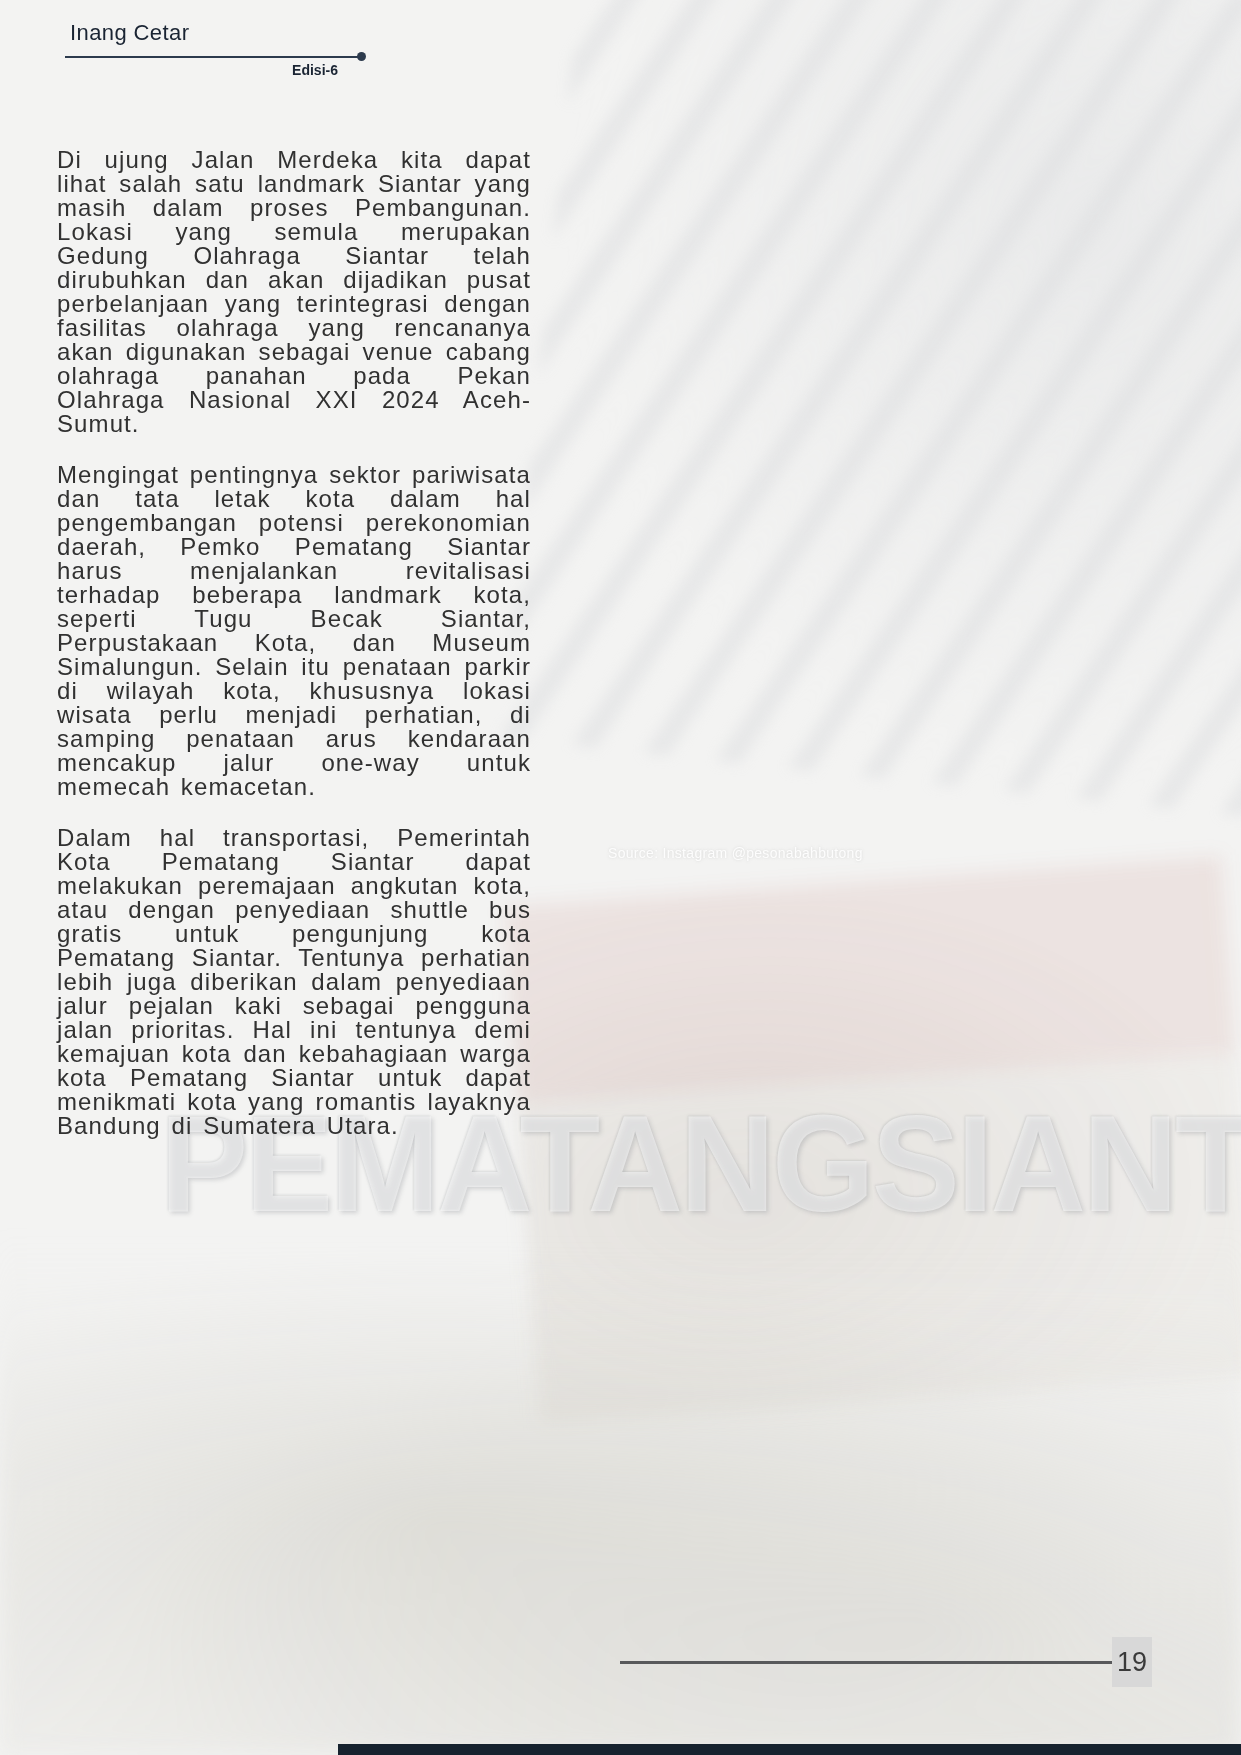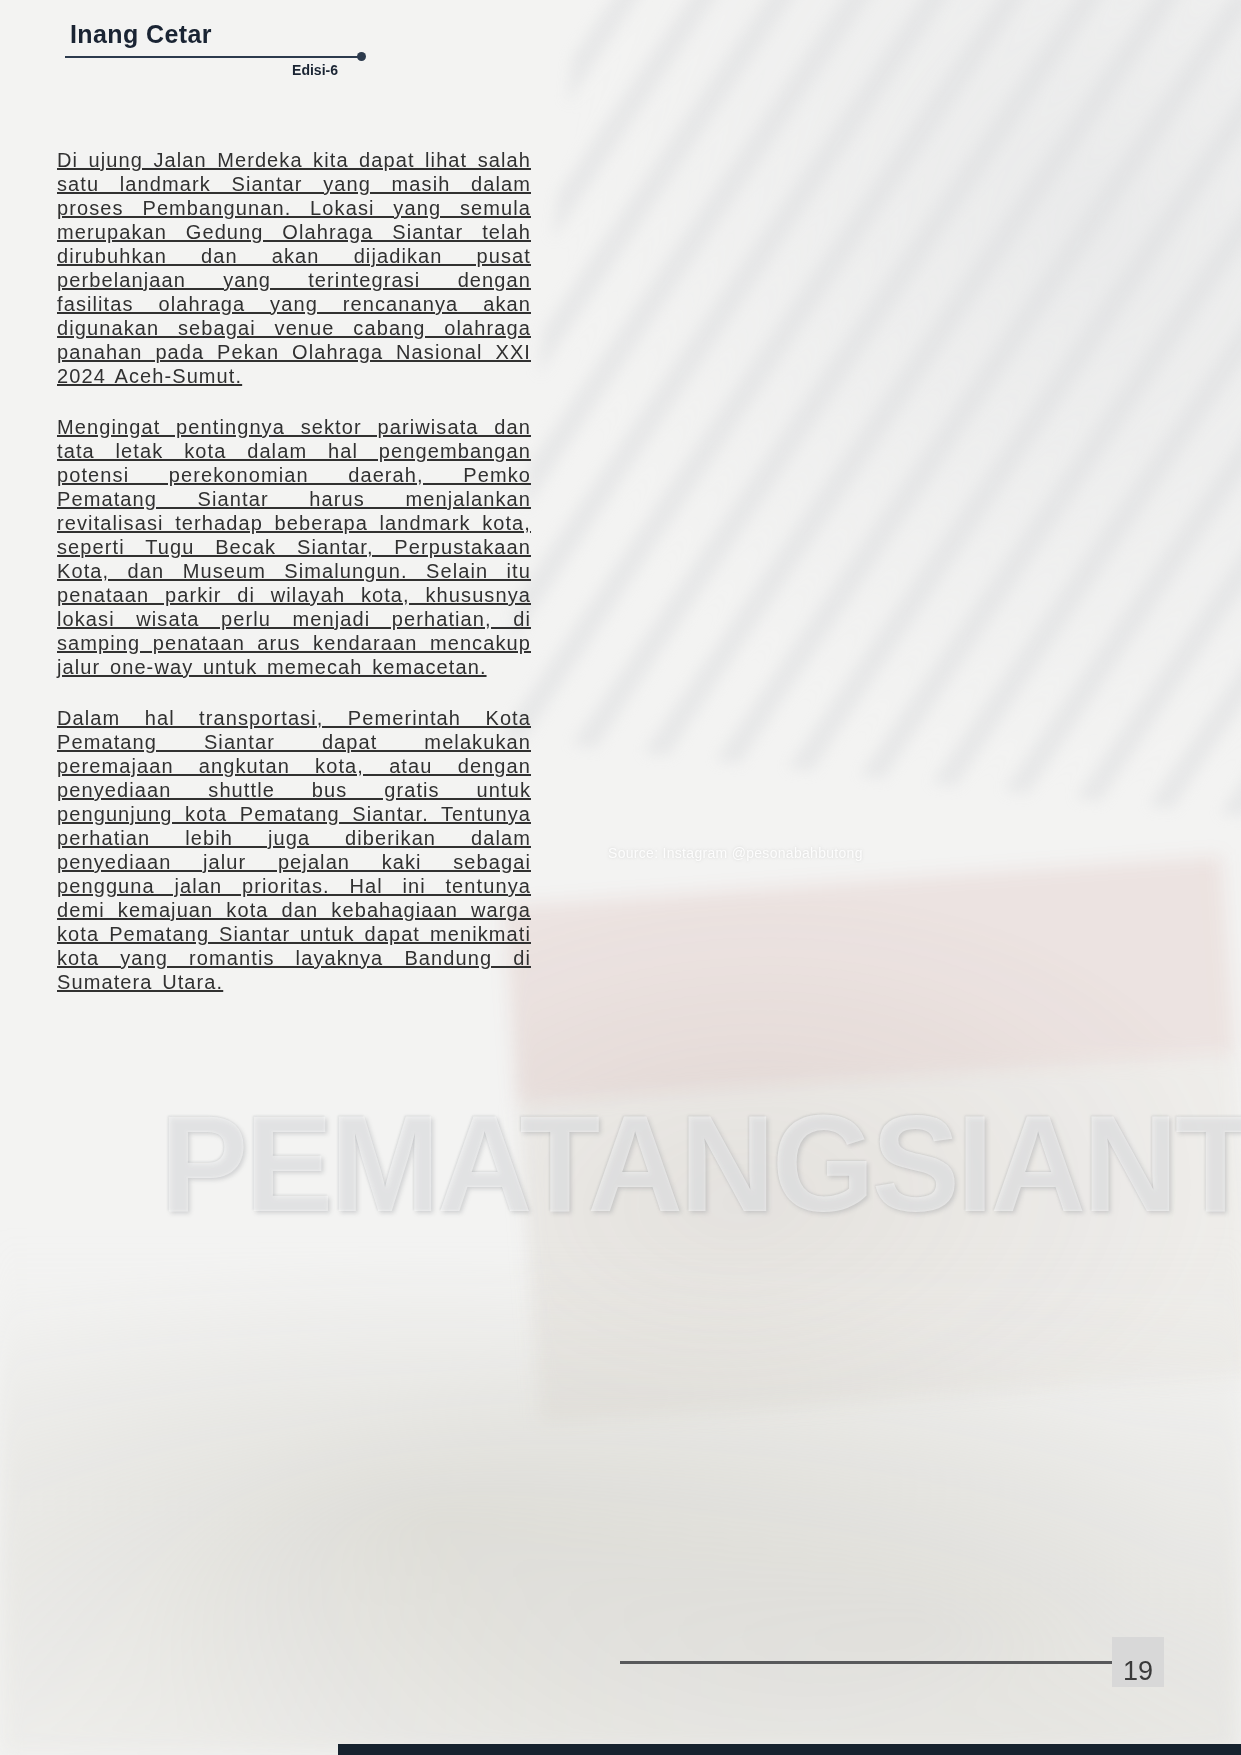--- a/index.html
+++ b/index.html
@@ -52,21 +52,21 @@
     white-space: nowrap;
     color: rgba(252,252,252,0.55);
     text-shadow: 2px 2px 4px rgba(130,132,138,0.30), -1px -1px 2px rgba(130,132,138,0.18);
     transform: scaleY(1.04);
     pointer-events: none;
   }
 
   
   #header-title {
     position: absolute; left: 70px; top: 20px;
-    font-size: 25px; font-weight: bold;
+    font-size: 22px; font-weight: normal;
     letter-spacing: 0.4px;
     color: #1a2433;
     text-align: right;
   }
   #header-rule {
     position: absolute; left: 65px; top: 56px;
     width: 296px; height: 2px;
     background: #2c3a4d;
   }
   #header-rule-dot {
@@ -77,50 +77,49 @@
   #header-edition {
     position: absolute; left: 238px; top: 62px;
     width: 100px; text-align: right;
     font-size: 14px; font-weight: bold;
     color: #1a2433;
   }
 
   
   #article {
     position: absolute; left: 57px; top: 148px; width: 474px;
-    font-size: 20px;
+    font-size: 24px;
     line-height: 24px;
     letter-spacing: 1.1px;
     word-spacing: 3px;
     text-align: justify;
     color: #313131;
-    text-decoration: underline;
   }
   #article p { margin: 0 0 27px 0; }
 
   
   #photo-caption {
     position: absolute; left: 608px; top: 845px;
     font-size: 14px;
     letter-spacing: 0.3px;
     color: rgba(255,255,255,0.9);
     text-shadow: 0 0 3px rgba(160,160,160,0.35);
   }
 
   
   #footer-rule {
     position: absolute; left: 620px; top: 1661px;
     width: 492px; height: 3px;
     background: #58595b;
   }
   #page-number-box {
     position: absolute; left: 1112px; top: 1637px;
-    width: 52px; height: 50px;
+    width: 40px; height: 50px;
     background: #d8d8d8;
-    display: flex; align-items: flex-end; justify-content: center;
+    display: flex; align-items: center; justify-content: center;
     font-size: 27px;
     color: #3a3a3a;
   }
 
   
   #bottom-bar {
     position: absolute; left: 338px; top: 1744px;
     width: 903px; height: 11px;
     background: #16222e;
   }

